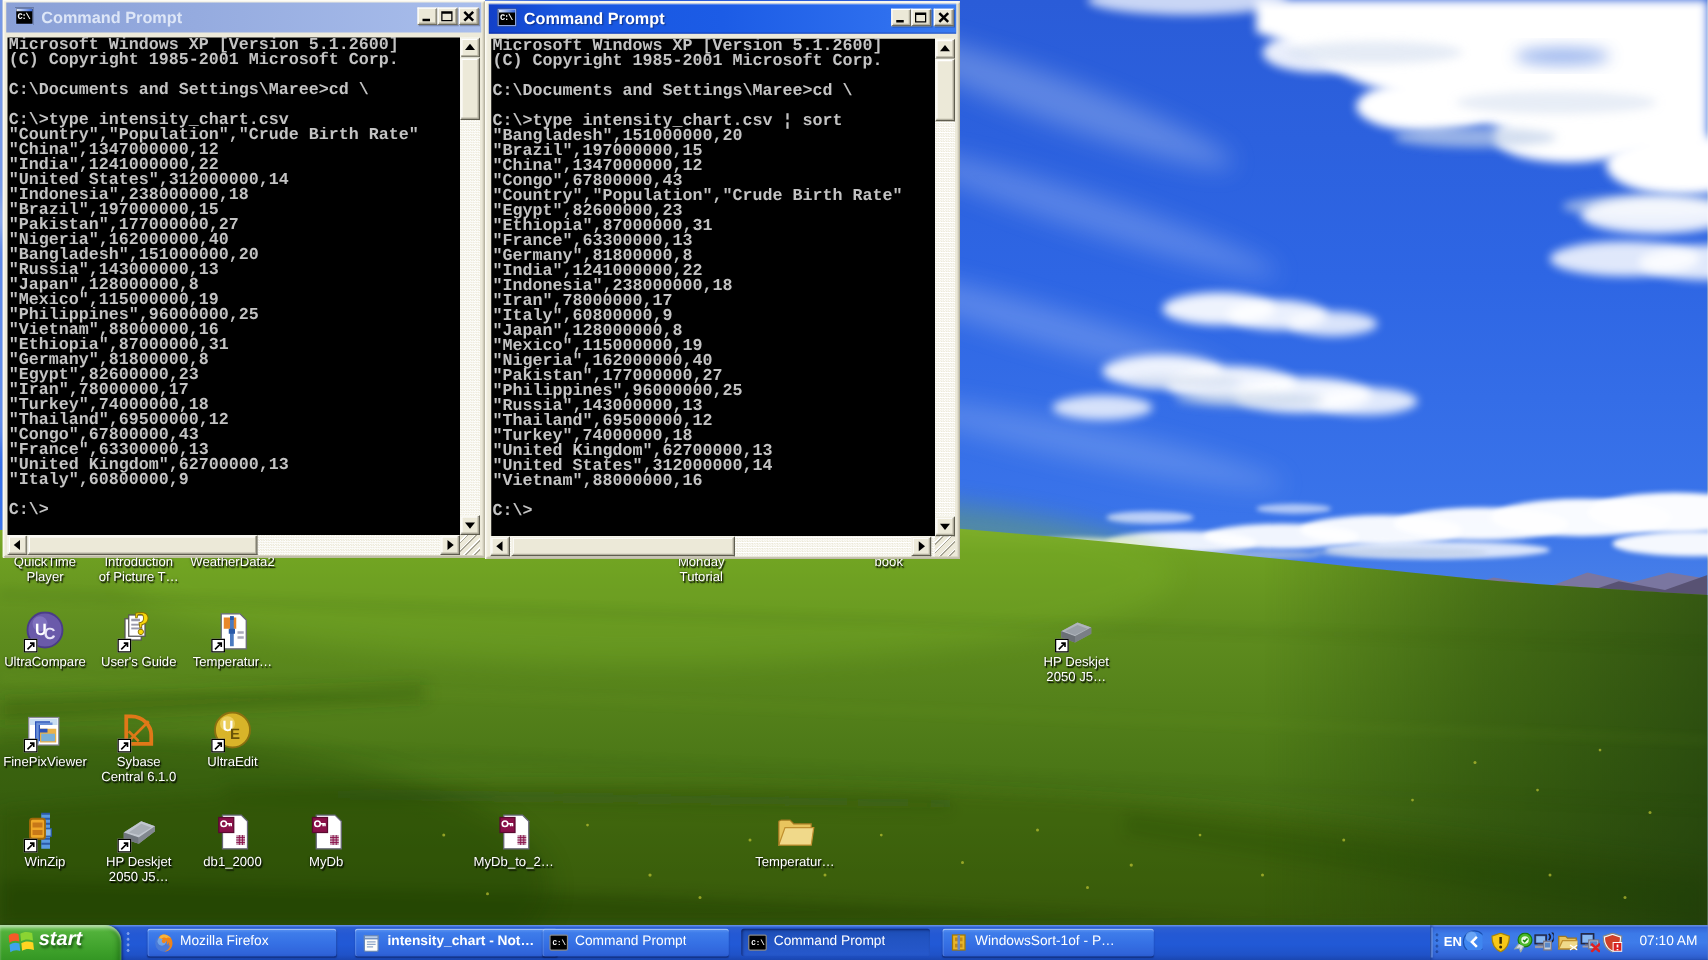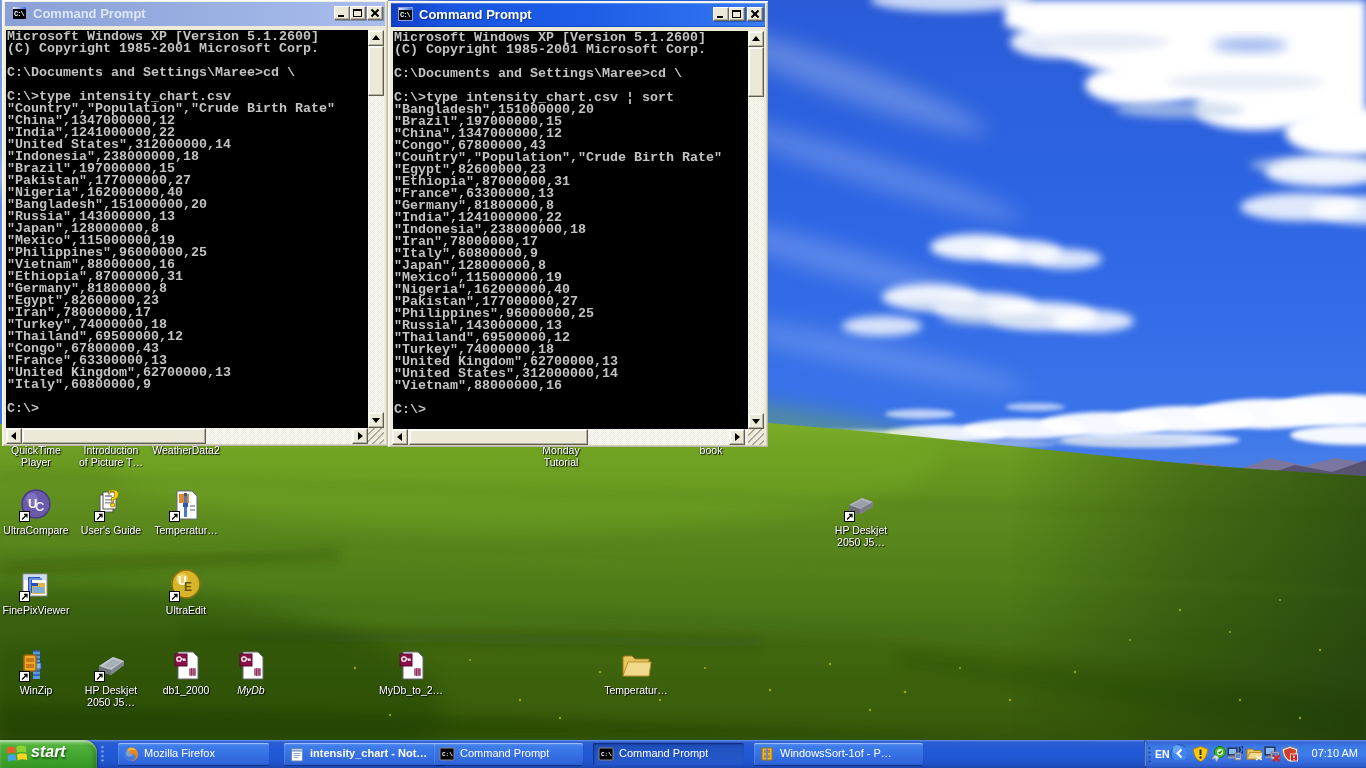--- a/index.html
+++ b/index.html
@@ -299,20 +299,36 @@
           <path d="M8,24 L8,8 L20,8 L20,11 L12,11 L12,14 L18,14 L18,17 L12,17 L12,24 Z" fill="#2a52b8"></path>
           <path d="M10,26 L10,10 L22,10" fill="none" stroke="#6a90d8" stroke-width="2"></path>
         </svg>
 <div class="sc">
           <svg width="9" height="9" style="position:absolute;left:0;top:0;">
             <path d="M2,7.5 L6.5,3 M4,2.5 L7,2.5 L7,5.5" stroke="#000" stroke-width="1.3" fill="none"></path>
           </svg>
         </div></div>
       <div class="lbl">FinePixViewer</div>
     </div>
+<div class="dicon" style="left:69px;top:569px;">
+      <div class="ig">
+<svg width="32" height="32">
+          <g stroke="#e07818" fill="none">
+            <path d="M6,26 L6,4 L10,4 C20,4 26,12 26,19 L26,26 Z" stroke-width="3"></path>
+            <path d="M8,24 L24,8" stroke-width="2"></path>
+            <path d="M8,16 L16,24" stroke-width="2"></path>
+          </g>
+        </svg>
+<div class="sc">
+          <svg width="9" height="9" style="position:absolute;left:0;top:0;">
+            <path d="M2,7.5 L6.5,3 M4,2.5 L7,2.5 L7,5.5" stroke="#000" stroke-width="1.3" fill="none"></path>
+          </svg>
+        </div></div>
+      <div class="lbl">Sybase<br>Central 6.1.0</div>
+    </div>
 <div class="dicon" style="left:144px;top:569px;">
       <div class="ig">
 <svg width="32" height="32">
           <circle cx="16" cy="15" r="14" fill="#d8b429" stroke="#8a7010" stroke-width="1.5"></circle>
           <circle cx="12" cy="10" r="6" fill="#f0d468" opacity="0.8"></circle>
           <text x="8" y="16" font-family="Liberation Sans" font-size="12" font-weight="bold" fill="#fff">U</text>
           <text x="14" y="22" font-family="Liberation Sans" font-size="12" font-weight="bold" fill="#6a5408">E</text>
         </svg>
 <div class="sc">
           <svg width="9" height="9" style="position:absolute;left:0;top:0;">
@@ -361,21 +377,21 @@
           <polygon points="8,3 23,3 28,8 28,30 8,30" fill="#fff" stroke="#667"></polygon>
           <rect x="5" y="5" width="12" height="12" fill="#8a1049" stroke="#5a0a30"></rect>
           <circle cx="9" cy="10" r="2.2" fill="none" stroke="#fff" stroke-width="1.3"></circle>
           <path d="M11,10 L15.5,10 M13.5,10 L13.5,12 M15,10 L15,12" stroke="#fff" stroke-width="1.2" fill="none"></path>
           <rect x="19" y="19" width="7" height="8" fill="#c8a0b4"></rect>
           <path d="M19,21 h7 M19,23 h7 M19,25 h7 M21.5,19 v8 M24,19 v8" stroke="#8a1049" stroke-width="0.7"></path>
         </svg>
 </div>
       <div class="lbl">db1_2000</div>
     </div>
-<div class="dicon" style="left:209px;top:649px;font-style:italic;">
+<div class="dicon" style="left:219px;top:649px;">
       <div class="ig">
 <svg width="32" height="32">
           <polygon points="8,3 23,3 28,8 28,30 8,30" fill="#fff" stroke="#667"></polygon>
           <rect x="5" y="5" width="12" height="12" fill="#8a1049" stroke="#5a0a30"></rect>
           <circle cx="9" cy="10" r="2.2" fill="none" stroke="#fff" stroke-width="1.3"></circle>
           <path d="M11,10 L15.5,10 M13.5,10 L13.5,12 M15,10 L15,12" stroke="#fff" stroke-width="1.2" fill="none"></path>
           <rect x="19" y="19" width="7" height="8" fill="#c8a0b4"></rect>
           <path d="M19,21 h7 M19,23 h7 M19,25 h7 M21.5,19 v8 M24,19 v8" stroke="#8a1049" stroke-width="0.7"></path>
         </svg>
 </div>

